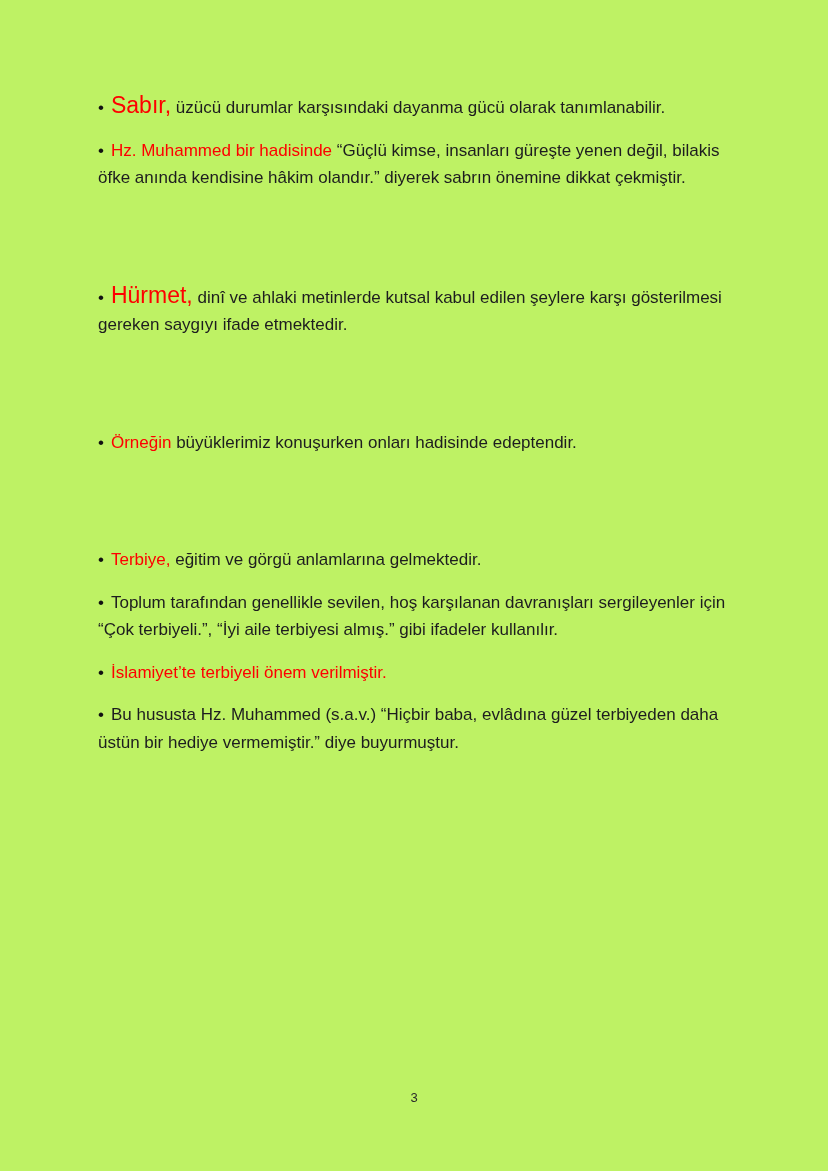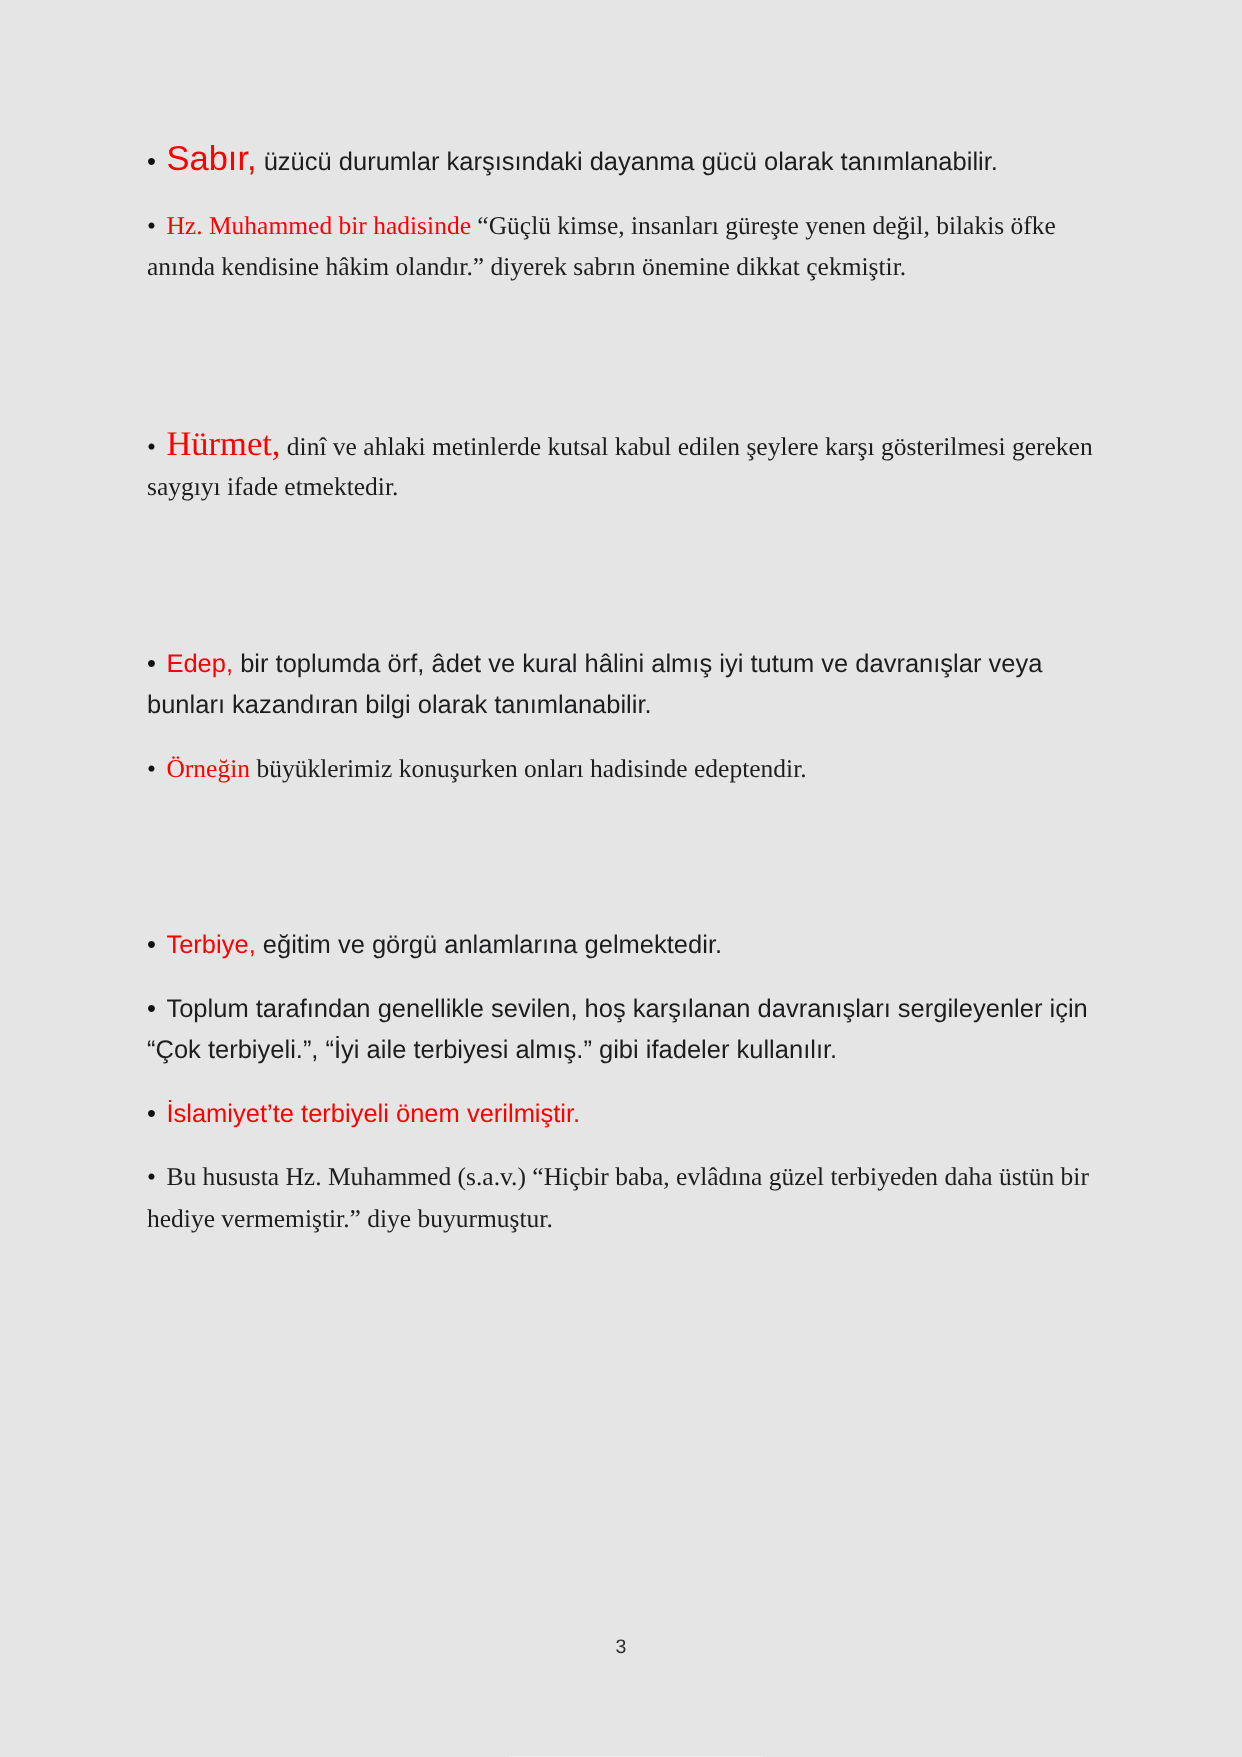--- a/index.html
+++ b/index.html
@@ -7,35 +7,35 @@
   html, body { width: 828px; height: 1171px; }
   body {
     background: #ffffff;
     font-family: "Liberation Sans", sans-serif;
     -webkit-font-smoothing: antialiased;
   }
   .page {
     position: relative;
     width: 828px;
     height: 1171px;
-    background: #e5e5e5;
+    background: #bef264;
     padding: 92px 96px 0 98px;
     color: #1d1d1f;
     overflow: hidden;
   }
   .block { margin-bottom: 90px; }
   .block:last-of-type { margin-bottom: 12px; }
   .para {
     font-size: 17px;
     line-height: 1.62;
     margin-bottom: 15px;
     color: #1d1d1f;
     text-align: left;
   }
-  .para:last-child { margin-bottom: 0; font-family: Liberation Serif, serif; }
+  .para:last-child { margin-bottom: 0; }
   .bullet { margin-right: 7px; color: #111111; }
   .lead { color: #fe0000; }
   .lead-xl {
     color: #fe0000;
     font-size: 23px;
     line-height: 1.2;
   }
   .body-text { color: #1d1d1f; }
   .footer {
     position: absolute;
@@ -62,23 +62,20 @@
   </section>
 
   <section class="block">
     <p class="para">
       <span class="bullet">•</span><span class="lead-xl">Hürmet,</span><span class="body-text"> dinî ve ahlaki metinlerde kutsal kabul edilen şeylere karşı gösterilmesi gereken saygıyı ifade etmektedir.</span>
     </p>
   </section>
 
   <section class="block">
     <p class="para">
-      <span class="bullet">•</span><span class="lead">Edep,</span><span class="body-text"> bir toplumda örf, âdet ve kural hâlini almış iyi tutum ve davranışlar veya bunları kazandıran bilgi olarak tanımlanabilir.</span>
-    </p>
-    <p class="para">
       <span class="bullet">•</span><span class="lead">Örneğin</span><span class="body-text"> büyüklerimiz konuşurken onları hadisinde edeptendir.</span>
     </p>
   </section>
 
   <section class="block">
     <p class="para">
       <span class="bullet">•</span><span class="lead">Terbiye,</span><span class="body-text"> eğitim ve görgü anlamlarına gelmektedir.</span>
     </p>
     <p class="para">
       <span class="bullet">•</span><span class="body-text">Toplum tarafından genellikle sevilen, hoş karşılanan davranışları sergileyenler için “Çok terbiyeli.”, “İyi aile terbiyesi almış.” gibi ifadeler kullanılır.</span>

